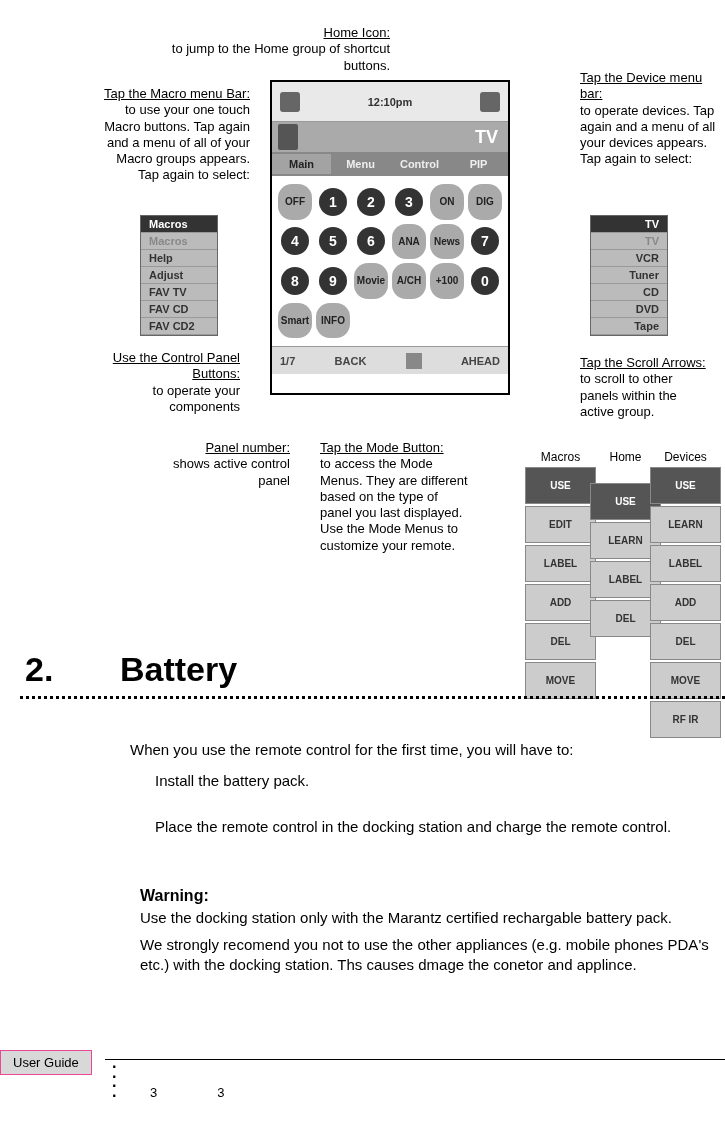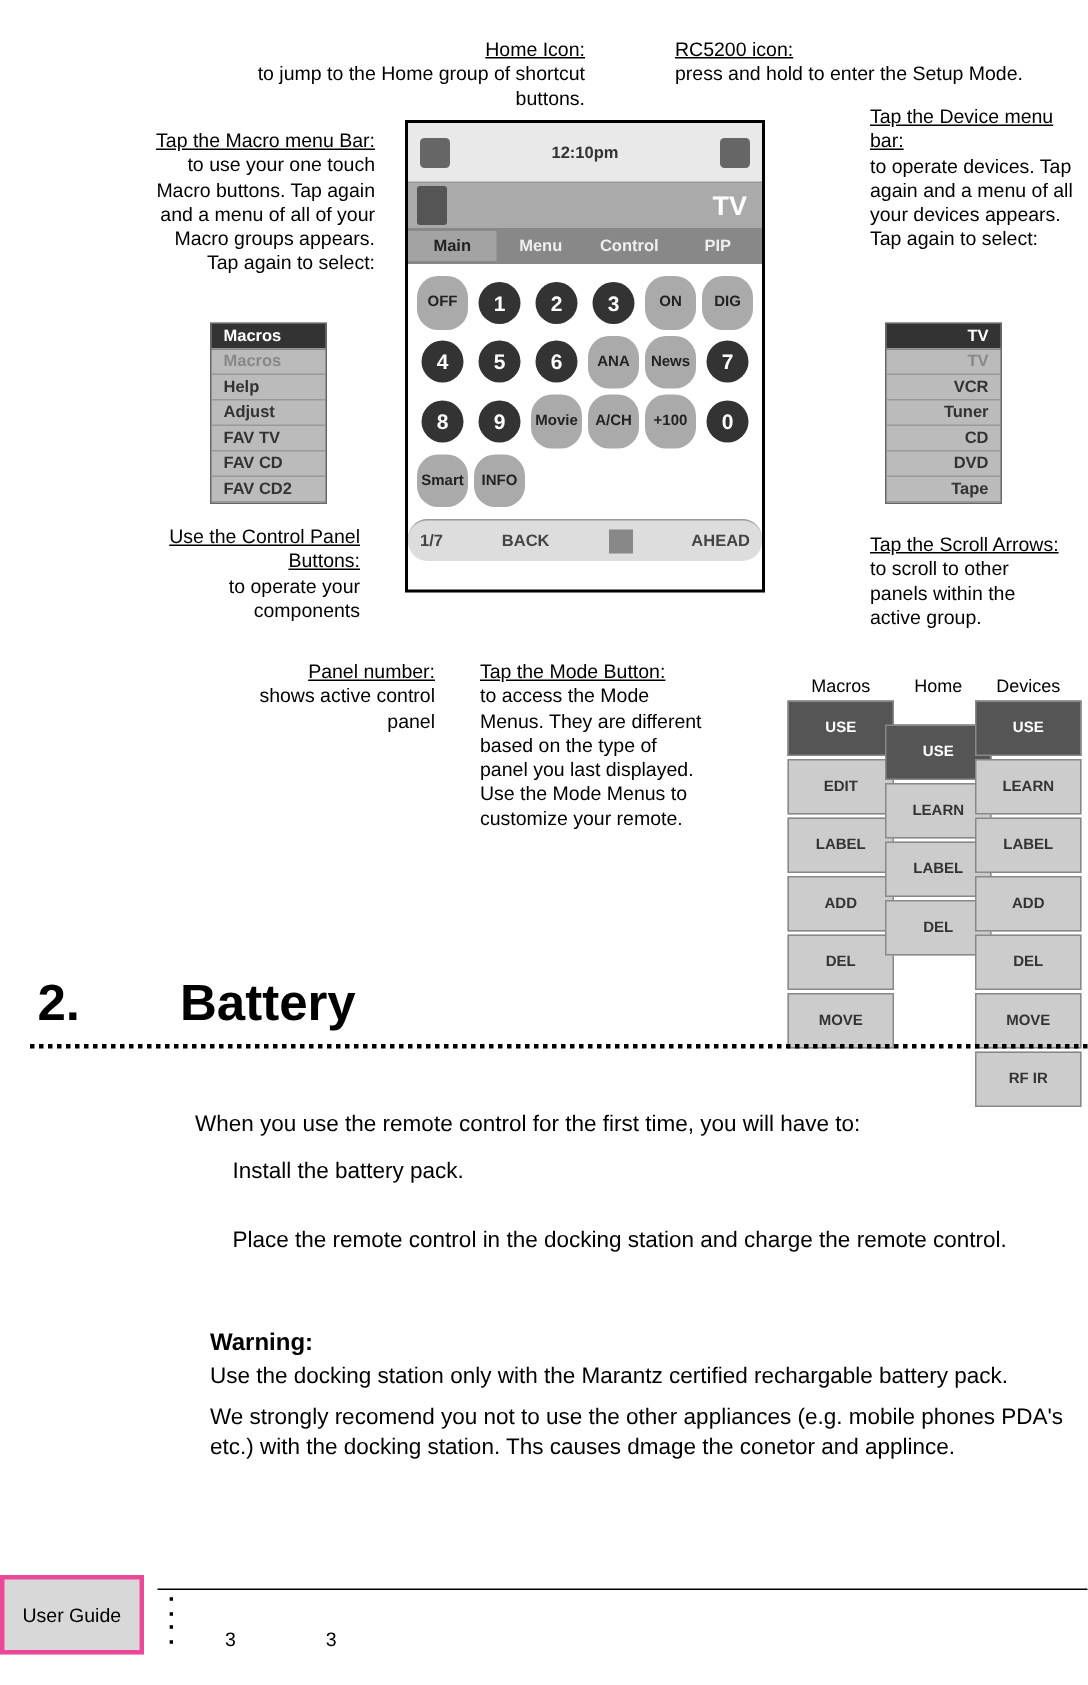--- a/index.html
+++ b/index.html
@@ -55,21 +55,20 @@
     font-size:10px; font-weight:bold; color:#222;
   }
   .key.num {
     background:#333; color:#fff; border-radius:50%;
     width:28px; height:28px; font-size:14px; justify-self:center; align-self:center;
   }
   .device-bottom {
     height:28px; display:flex; align-items:center; justify-content:space-between;
     background:#ddd; padding:0 8px; font-size:11px; font-weight:bold; color:#444;
     border-top:1px solid #999;
-    border-radius:13px;
   }
   .device-bottom .mid { width:16px; height:16px; background:#888; }
 
   
   .mini-menu {
     position:absolute;
     border:1px solid #666;
     background:#bbb;
     font-size:11px;
     font-weight:bold;
@@ -101,22 +100,22 @@
   .section-rule {
     position:absolute; left:20px; top:696px; right:0;
     border-top:3px dotted #000;
   }
   .body-text { position:absolute; font-size:15px; line-height:1.35; }
 
   .warning { font-weight:bold; font-size:16px; }
 
   .footer-tab {
     position:absolute; left:0; top:1050px;
-    background:#d8d8d8; padding:16px 12px; font-size:13px;
-    border:3px solid #ec4899;
+    background:#d8d8d8; padding:4px 12px; font-size:13px;
+    border:1px solid #ec4899;
   }
   .footer-line {
     position:absolute; left:105px; top:1059px; right:0;
     border-top:1.5px solid #000;
   }
   .footer-nums {
     position:absolute; left:150px; top:1085px; font-size:13px; letter-spacing:60px;
   }
   .footer-dots {
     position:absolute; left:112px; top:1062px;
@@ -126,24 +125,20 @@
 </head>
 <body>
 
 <div class="page">
 
   <div class="callout r-align" style="right:335px; top:25px; width:225px;">
     <span class="title">Home Icon:</span><br>
     <span>to jump to the Home group of shortcut buttons.</span>
   </div>
 
-  <div class="callout" style="left:450px; top:25px; width:270px;">
-    <span class="title">RC5200  icon:</span><br>
-    <span>press and hold to enter the Setup Mode.</span>
-  </div>
 
   <div class="callout r-align" style="left:100px; top:86px; width:150px;">
     <span class="title">Tap the Macro menu Bar:</span><br>
     <span>to use your one touch Macro buttons. Tap again and a menu of all of your Macro groups appears. Tap again to select:</span>
   </div>
 
   <div class="mini-menu" style="left:140px; top:215px; width:78px;">
     <div class="item hdr">Macros</div>
     <div class="item gray">Macros</div>
     <div class="item">Help</div>

